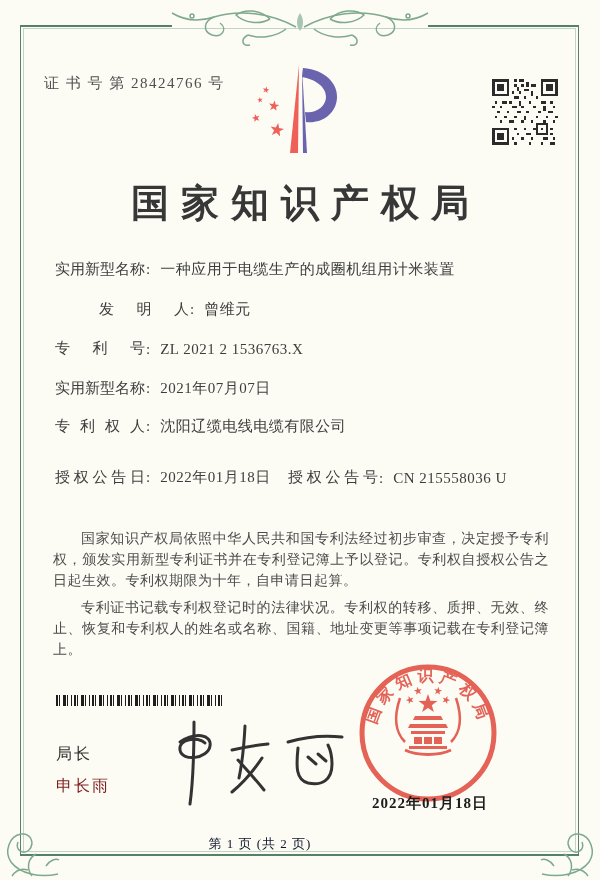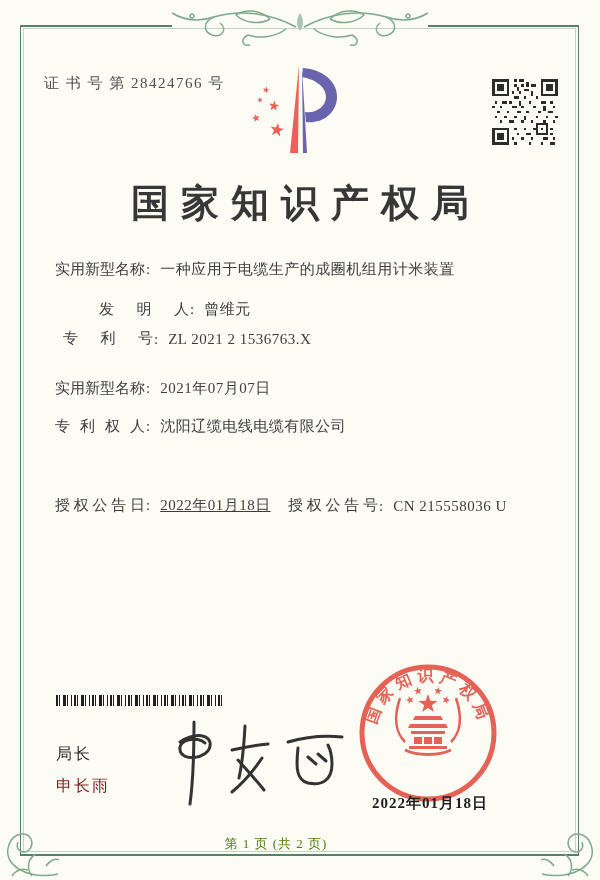--- a/index.html
+++ b/index.html
@@ -40,21 +40,21 @@
   .barcode{position:absolute;left:56px;top:695px;width:166px;height:11px;
     background:repeating-linear-gradient(90deg,
       #1e1e1e 0 2px,transparent 2px 3px,#1e1e1e 3px 4px,transparent 4px 7px,
       #1e1e1e 7px 10px,transparent 10px 11px,#1e1e1e 11px 12px,transparent 12px 15px,
       #1e1e1e 15px 16px,transparent 16px 18px);}
   .signer-title{position:absolute;left:56px;top:744px;font-size:16px;color:#2e2e2e;letter-spacing:2px;}
   .signer-name{position:absolute;left:56px;top:776px;font-size:16px;color:#7f1d1d;letter-spacing:2px;}
   .signature{position:absolute;left:150px;top:712px;}
   .seal{position:absolute;left:353px;top:658px;opacity:.92;}
   .seal-date{position:absolute;left:372px;top:794px;font-size:15px;font-weight:700;color:#1c1c1c;letter-spacing:1px;}
-  .page-num{position:absolute;left:16px;top:835px;width:520px;text-align:center;font-size:13px;color:#4d7c0f;letter-spacing:1px;}
+  .page-num{position:absolute;left:0;top:835px;width:520px;text-align:center;font-size:13px;color:#0f172a;letter-spacing:1px;}
 </style>
 </head>
 <body>
 
 <div id="page">
 
   <div class="frame"></div>
   <div class="topline l"></div>
   <div class="topline r"></div>
 
@@ -134,36 +134,40 @@
   </div>
 
   <div class="title">国家知识产权局</div>
 
   <div class="frow" style="top:260px;">
     <span class="flabel">实用新型名称</span><span class="fcolon">:</span><span class="fvalue">一种应用于电缆生产的成圈机组用计米装置</span>
   </div>
   <div class="frow" style="top:300px;margin-left:44px;">
     <span class="flabel">发明人</span><span class="fcolon">:</span><span class="fvalue">曾维元</span>
   </div>
-  <div class="frow" style="top:329px;margin-left:8px;">
+  <div class="frow" style="top:339px;">
     <span class="flabel">专利号</span><span class="fcolon">:</span><span class="fvalue">ZL 2021 2 1536763.X</span>
   </div>
   <div class="frow" style="top:379px;">
     <span class="flabel">实用新型名称</span><span class="fcolon">:</span><span class="fvalue">2021年07月07日</span>
   </div>
   <div class="frow" style="top:417px;">
     <span class="flabel">专利权人</span><span class="fcolon">:</span><span class="fvalue">沈阳辽缆电线电缆有限公司</span>
   </div>
-  <div class="frow" style="top:496px;text-decoration:underline;">
+  <div class="frow" style="top:468px;">
     <span class="flabel">授权公告日</span><span class="fcolon">:</span><span class="fvalue">2022年01月18日</span>
     <span class="pair2">
       <span class="flabel">授权公告号</span><span class="fcolon">:</span><span class="fvalue">CN 215558036 U</span>
     </span>
   </div>
 
+  <div class="paras">
+    <p>国家知识产权局依照中华人民共和国专利法经过初步审查，决定授予专利权，颁发实用新型专利证书并在专利登记簿上予以登记。专利权自授权公告之日起生效。专利权期限为十年，自申请日起算。</p>
+    <p>专利证书记载专利权登记时的法律状况。专利权的转移、质押、无效、终止、恢复和专利权人的姓名或名称、国籍、地址变更等事项记载在专利登记簿上。</p>
+  </div>
 
   <div class="barcode"></div>
   <div class="signer-title">局长</div>
   <div class="signer-name">申长雨</div>
 
   <div class="signature">
     <svg width="210" height="100" viewBox="0 0 210 100" fill="none" stroke="#333" stroke-width="3" stroke-linecap="round">
       <path d="M30,30 C45,20 62,22 60,34 C58,47 32,50 30,38 C28,27 48,24 55,31"></path>
       <path d="M44,10 C44,35 43,70 40,92"></path>
       <path d="M95,14 C94,34 92,52 89,66"></path>

